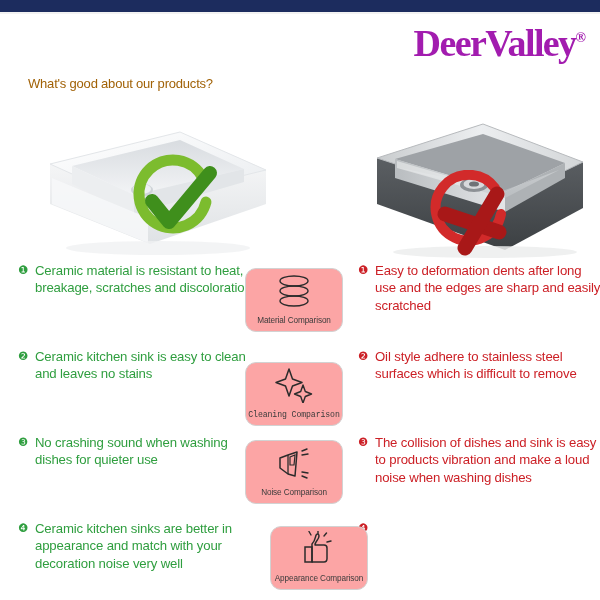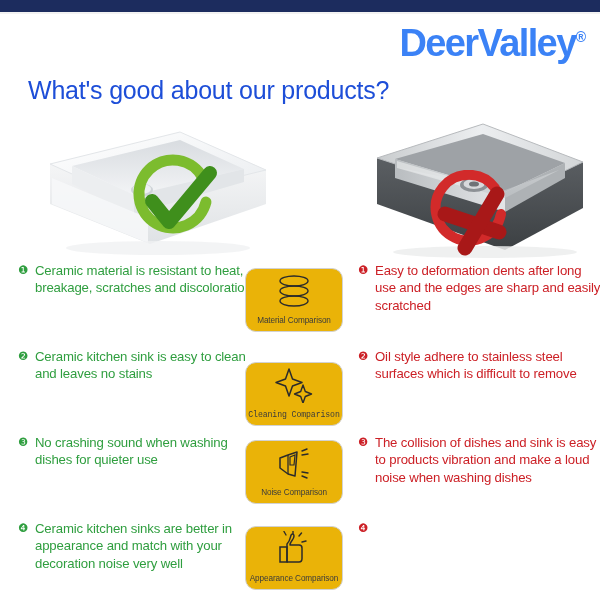--- a/index.html
+++ b/index.html
@@ -18,36 +18,36 @@
     background:#1c2c5e;
   }
   .topbar-underline{
     position:absolute;left:0;top:12px;width:600px;height:2px;
     background:#f2f2f2;
   }
 
   
   .logo{
     position:absolute;right:14px;top:24px;
-    font-family:Liberation Sans, sans-serif;
+    font-family:Liberation Serif, serif;
     font-size:38px;font-weight:bold;
     letter-spacing:-1.6px;
-    color:#3b82f6;
+    color:#a21caf;
     line-height:1;
     white-space:nowrap;
     margin-left:32px;
   }
   .logo .reg{
     font-size:14px;vertical-align:super;letter-spacing:0;font-weight:bold;
   }
 
   
   .heading{
     position:absolute;left:28px;top:76px;
-    font-size:25px;color:#1d4ed8;
+    font-size:13px;color:#a16207;
     font-weight:400;letter-spacing:-0.2px;
     white-space:nowrap;
   }
 
   
   .product{position:absolute;}
   .product svg{display:block;}
 
   #product-left{left:30px;top:118px;width:250px;height:140px;}
   #product-right{left:355px;top:112px;width:240px;height:148px;}
@@ -79,27 +79,27 @@
 
   
   #col-left  .b0,#col-right .b0{position:absolute;top:0px;width:228px;}
   #col-left  .b1,#col-right .b1{position:absolute;top:86px;width:228px;}
   #col-left  .b2,#col-right .b2{position:absolute;top:172px;width:228px;}
   #col-left  .b3,#col-right .b3{position:absolute;top:258px;width:228px;}
 
   
   .card{
     position:absolute;left:245px;width:98px;height:64px;
-    border:1px solid #d2d2d2;border-radius:11px;background:#eab308;
+    border:1px solid #d2d2d2;border-radius:11px;background:#fca5a5;
     box-sizing:border-box;
   }
   #card0{top:268px;}
   #card1{top:362px;font-family:Liberation Mono, monospace;}
   #card2{top:440px;text-decoration:underline;}
-  #card3{top:526px;}
+  #card3{top:526px;margin-left:25px;}
   .card .icon{
     position:absolute;left:0;right:0;top:4px;height:36px;
     display:flex;align-items:center;justify-content:center;
   }
   .card .caption{
     position:absolute;left:0;right:0;bottom:6px;
     text-align:center;
     font-size:8.2px;
     color:#3b3b3b;
     letter-spacing:-0.1px;

